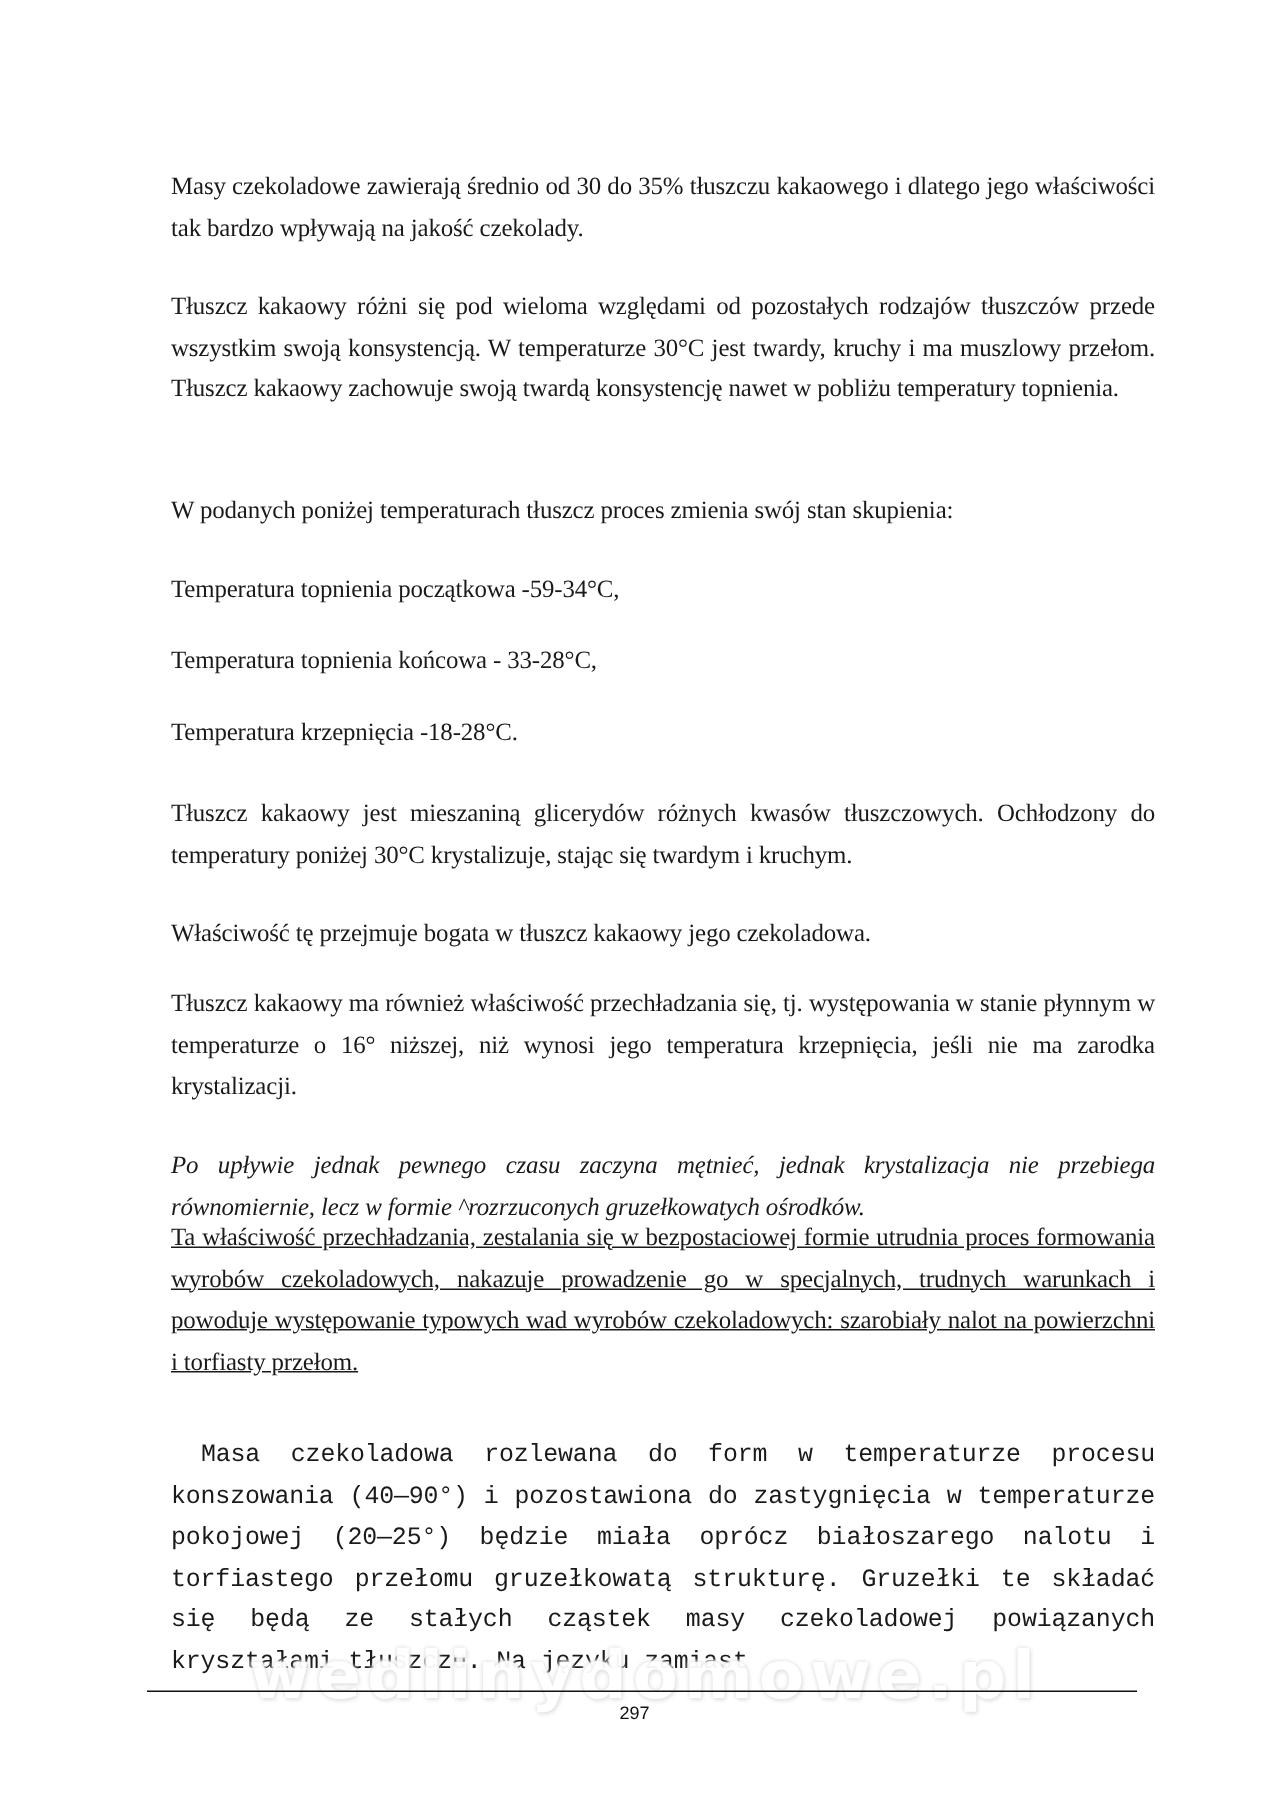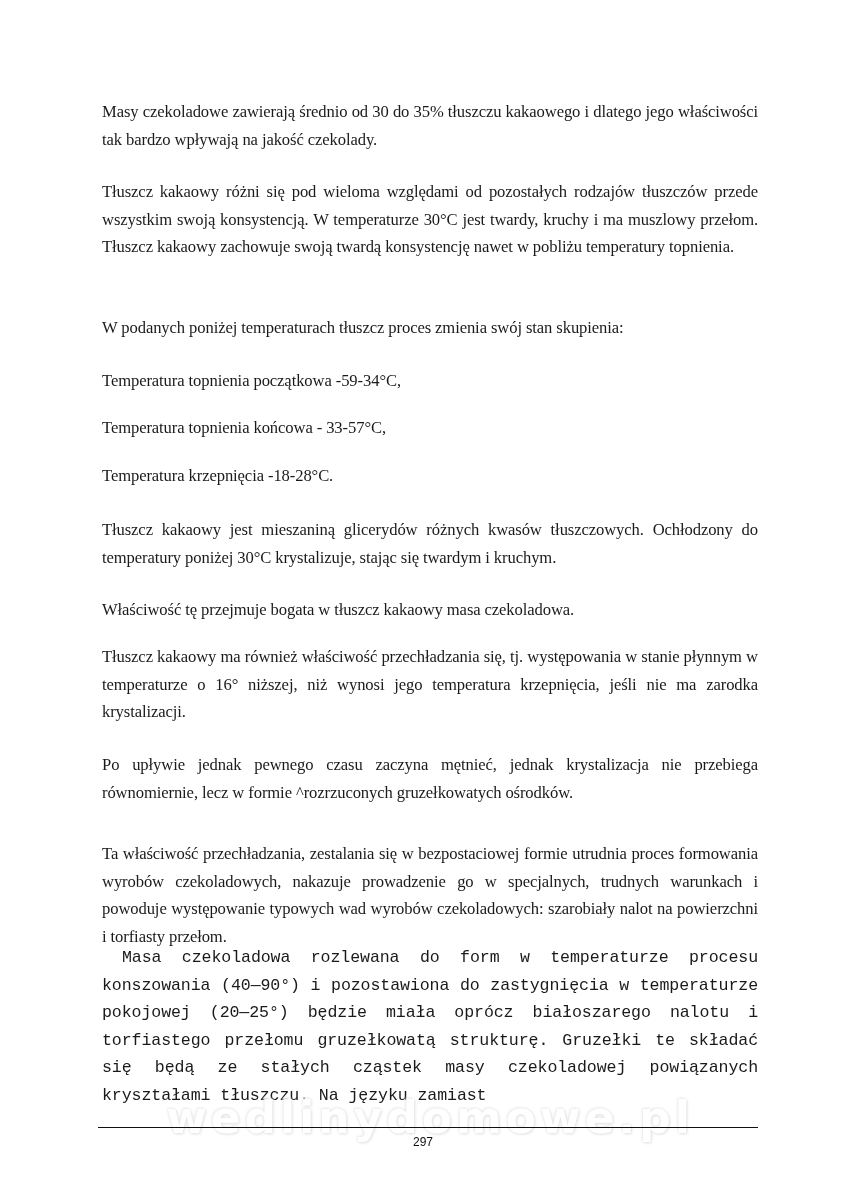--- a/index.html
+++ b/index.html
@@ -21,21 +21,21 @@
     width: 656px;
     top: 0;
   }
   .para {
     position: absolute;
     left: 0;
     width: 656px;
     font-size: 16.6px;
     line-height: 27.6px;
     text-align: justify;
-    margin: 0;
+    margin: 12px;
     letter-spacing: -0.1px;
   }
   .para.last-line-left {
     text-align-last: left;
   }
   .para.indent {
     text-indent: 20px;
   }
   .watermark {
     position: absolute;
@@ -75,25 +75,25 @@
   }
 </style>
 </head>
 <body>
 
 <div class="page-content">
   <p class="para last-line-left" style="top:98px;">Masy czekoladowe zawierają średnio od 30 do 35% tłuszczu kakaowego i dlatego jego właściwości tak bardzo wpływają na jakość czekolady.</p>
   <p class="para last-line-left" style="top:178px;">Tłuszcz kakaowy różni się pod wieloma względami od pozostałych rodzajów tłuszczów przede wszystkim swoją konsystencją. W temperaturze 30°C jest twardy, kruchy i ma muszlowy przełom. Tłuszcz kakaowy zachowuje swoją twardą konsystencję nawet w pobliżu temperatury topnienia.</p>
   <p class="para last-line-left" style="top:314px;">W podanych poniżej temperaturach tłuszcz proces zmienia swój stan skupienia:</p>
   <p class="para last-line-left" style="top:367px;">Temperatura topnienia początkowa -59-34°C,</p>
-  <p class="para last-line-left" style="top:414px;">Temperatura topnienia końcowa - 33-57°C,</p>
+  <p class="para last-line-left" style="top:414px;">Temperatura topnienia końcowa - 33-28°C,</p>
   <p class="para last-line-left" style="top:462px;">Temperatura krzepnięcia -18-28°C.</p>
   <p class="para last-line-left" style="top:516px;">Tłuszcz kakaowy jest mieszaniną glicerydów różnych kwasów tłuszczowych. Ochłodzony do temperatury poniżej 30°C krystalizuje, stając się twardym i kruchym.</p>
-  <p class="para last-line-left" style="top:596px;">Właściwość tę przejmuje bogata w tłuszcz kakaowy masa czekoladowa.</p>
+  <p class="para last-line-left" style="top:596px;">Właściwość tę przejmuje bogata w tłuszcz kakaowy jego czekoladowa.</p>
   <p class="para last-line-left" style="top:643px;">Tłuszcz kakaowy ma również właściwość przechładzania się, tj. występowania w stanie płynnym w temperaturze o 16° niższej, niż wynosi jego temperatura krzepnięcia, jeśli nie ma zarodka krystalizacji.</p>
-  <p class="para last-line-left" style="top:751px;">Po upływie jednak pewnego czasu zaczyna mętnieć, jednak krystalizacja nie przebiega równomiernie, lecz w formie ^rozrzuconych gruzełkowatych ośrodków.</p>
-  <p class="para last-line-left" style="top:840px;">Ta właściwość przechładzania, zestalania się w bezpostaciowej formie utrudnia proces formowania wyrobów czekoladowych, nakazuje prowadzenie go w specjalnych, trudnych warunkach i powoduje występowanie typowych wad wyrobów czekoladowych: szarobiały nalot na powierzchni i torfiasty przełom.</p>
+  <p class="para last-line-left" style="top:751px;font-style:italic;">Po upływie jednak pewnego czasu zaczyna mętnieć, jednak krystalizacja nie przebiega równomiernie, lecz w formie ^rozrzuconych gruzełkowatych ośrodków.</p>
+  <p class="para last-line-left" style="top:799px;text-decoration:underline;">Ta właściwość przechładzania, zestalania się w bezpostaciowej formie utrudnia proces formowania wyrobów czekoladowych, nakazuje prowadzenie go w specjalnych, trudnych warunkach i powoduje występowanie typowych wad wyrobów czekoladowych: szarobiały nalot na powierzchni i torfiasty przełom.</p>
   <p class="para indent" style="top:944px;font-family:Liberation Mono, monospace;">Masa czekoladowa rozlewana do form w temperaturze procesu konszowania (40—90°) i pozostawiona do zastygnięcia w temperaturze pokojowej (20—25°) będzie miała oprócz białoszarego nalotu i torfiastego przełomu gruzełkowatą strukturę. Gruzełki te składać się będą ze stałych cząstek masy czekoladowej powiązanych kryształami tłuszczu. Na języku zamiast</p>
 </div>
 
 <div class="watermark">wedlinydomowe.pl</div>
 <div class="footer-rule"></div>
 <div class="page-number">297</div>
 
 </body></html>

